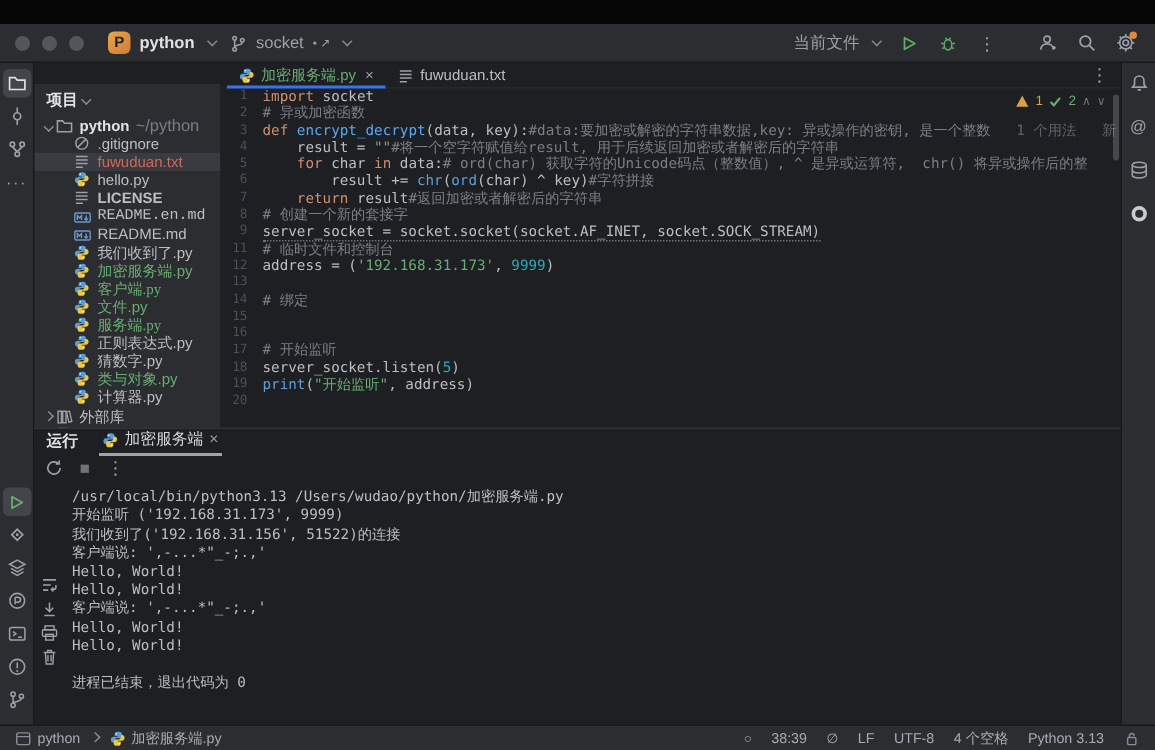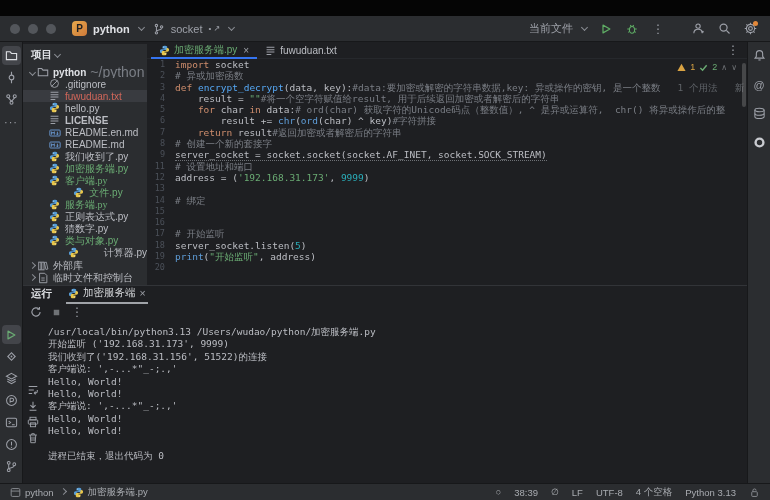--- a/index.html
+++ b/index.html
@@ -20,30 +20,30 @@
 .spacer{flex:1}
 .kebab{font-size:12px;color:#9da0a8;letter-spacing:0}
 .gear-dot{position:absolute;right:2px;top:2px;width:5px;height:5px;border-radius:50%;background:#e3883a}
 
 #activitybar{position:absolute;left:0;top:42px;width:23px;height:441px;background:#2b2d30;border-right:1px solid #17181a;display:flex;flex-direction:column;align-items:center;padding:4px 0}
 #rightbar{position:absolute;right:0;top:42px;width:23px;height:441px;background:#2b2d30;border-left:1px solid #17181a;display:flex;flex-direction:column;align-items:center;padding:4px 0;gap:7px}
 .ab-icon{width:19px;height:19px;border-radius:4px;display:flex;align-items:center;justify-content:center;color:#9da0a8;margin-bottom:3px;flex:none}
 .ab-icon.active{background:#43454a;color:#dfe1e5}
 .at-glyph{font-size:11px;color:#9da0a8}
 
-#project{position:absolute;left:23px;top:44px;width:124px;height:243px;background:#2b2d30;overflow:hidden}
+#project{position:absolute;left:23px;top:56px;width:124px;height:243px;background:#2b2d30;overflow:hidden}
 #project .hdr{height:22px;display:flex;align-items:center;padding:0 8px;color:#dfe1e5;font-weight:bold;font-size:10.5px}
 .tree-row{height:12.1px;display:flex;align-items:center;font-size:10px;white-space:nowrap;overflow:hidden;color:#bcbec4}
 .tree-row.sel{background:#393b40}
 .tree-row .ico{width:12px;height:12px;margin-right:4px;flex:none}
 .tree-row .chv{width:10px;flex:none;display:flex;justify-content:center}
 .t-added{color:#6aab73}
 .t-untracked{color:#d1675a}
 .t-bold{font-weight:bold;color:#dfe1e5}
-.t-suffix{color:#7a7e85;margin-left:4px;font-size:14px}
+.t-suffix{color:#7a7e85;margin-left:4px;font-size:11px}
 
 #editor{position:absolute;left:147px;top:42px;width:600px;height:243px;background:#1e1f22}
 #tabbar{height:17px;display:flex;align-items:center;border-bottom:1px solid #26282c;padding-left:4px}
 .etab{display:flex;align-items:center;gap:4px;height:17px;padding:0 8px;font-size:10px;color:#bcbec4}
 .etab.active{box-shadow:inset 0 -2px 0 #3574f0}
 .etab .ico{width:11px;height:11px}
 .etab .x{color:#9da0a8;font-size:10px;margin-left:2px}
 #tab-extra{margin-left:auto;display:flex;align-items:center;gap:8px;padding-right:8px;color:#9da0a8}
 #code{position:relative;height:226px;overflow:hidden}
 .cl{display:flex;height:11.3px;line-height:11.3px;font-size:9.5px;font-family:"DejaVu Sans Mono",monospace;white-space:pre}
@@ -257,21 +257,21 @@
       </div>
       <div class="tree-row" style="padding-left: 4px; font-weight: bold;">
         <span class="chv" style="width: 22px;"></span>
         <span class="ico">
           <svg width="11" height="11" viewBox="0 0 14 14" stroke="#9da0a8" stroke-width="1.3">
             <path d="M2 3h10 M2 6h10 M2 9h10 M2 12h6"></path>
           </svg>
         </span>
         <span class="">LICENSE</span>
       </div>
-      <div class="tree-row" style="padding-left: 4px;">
+      <div class="tree-row" style="padding-left: 4px; font-family: Liberation Mono, monospace;">
         <span class="chv" style="width: 22px;"></span>
         <span class="ico">
           <svg width="12" height="12" viewBox="0 0 14 14" fill="none" stroke="#6997d0" stroke-width="1.1">
             <rect x="1" y="3.5" width="12" height="7" rx="1"></rect>
             <path d="M3 9V5.5l1.6 1.8 1.6-1.8V9 M9.8 5.5V9 M8.5 7.8 9.8 9.2 11.1 7.8"></path>
           </svg>
         </span>
         <span class="">README.en.md</span>
       </div>
       <div class="tree-row" style="padding-left: 4px;">
@@ -313,21 +313,21 @@
         <span class="ico">
           <svg width="11" height="11" viewBox="0 0 14 14">
             <path fill="#579dd6" d="M7 1C4.8 1 4.4 2 4.4 3v1.6H7v.8H3.4C2 5.4 1.2 6.3 1.2 7.8s.8 2.4 2.2 2.4h1V8.6c0-1.3 1-2.3 2.3-2.3h2.2c.9 0 1.6-.7 1.6-1.6V3c0-1-.4-2-2.6-2H7z"></path>
             <path fill="#e9c74c" d="M7 13c2.2 0 2.6-1 2.6-2V9.4H7v-.8h3.6c1.4 0 2.2-.9 2.2-2.4s-.8-2.4-2.2-2.4h-1v1.6c0 1.3-1 2.3-2.3 2.3H5.1c-.9 0-1.6.7-1.6 1.6V11c0 1 .4 2 2.6 2H7z"></path>
             <circle cx="5.7" cy="2.7" r=".6" fill="#fff"></circle>
             <circle cx="8.3" cy="11.3" r=".6" fill="#fff"></circle>
           </svg>
         </span>
         <span class="t-added">客户端.py</span>
       </div>
-      <div class="tree-row" style="padding-left: 4px; justify-content: center;">
+      <div class="tree-row" style="padding-left: 4px;">
         <span class="chv" style="width: 22px;"></span>
         <span class="ico">
           <svg width="11" height="11" viewBox="0 0 14 14">
             <path fill="#579dd6" d="M7 1C4.8 1 4.4 2 4.4 3v1.6H7v.8H3.4C2 5.4 1.2 6.3 1.2 7.8s.8 2.4 2.2 2.4h1V8.6c0-1.3 1-2.3 2.3-2.3h2.2c.9 0 1.6-.7 1.6-1.6V3c0-1-.4-2-2.6-2H7z"></path>
             <path fill="#e9c74c" d="M7 13c2.2 0 2.6-1 2.6-2V9.4H7v-.8h3.6c1.4 0 2.2-.9 2.2-2.4s-.8-2.4-2.2-2.4h-1v1.6c0 1.3-1 2.3-2.3 2.3H5.1c-.9 0-1.6.7-1.6 1.6V11c0 1 .4 2 2.6 2H7z"></path>
             <circle cx="5.7" cy="2.7" r=".6" fill="#fff"></circle>
             <circle cx="8.3" cy="11.3" r=".6" fill="#fff"></circle>
           </svg>
         </span>
         <span class="t-added">文件.py</span>
@@ -373,21 +373,21 @@
         <span class="ico">
           <svg width="11" height="11" viewBox="0 0 14 14">
             <path fill="#579dd6" d="M7 1C4.8 1 4.4 2 4.4 3v1.6H7v.8H3.4C2 5.4 1.2 6.3 1.2 7.8s.8 2.4 2.2 2.4h1V8.6c0-1.3 1-2.3 2.3-2.3h2.2c.9 0 1.6-.7 1.6-1.6V3c0-1-.4-2-2.6-2H7z"></path>
             <path fill="#e9c74c" d="M7 13c2.2 0 2.6-1 2.6-2V9.4H7v-.8h3.6c1.4 0 2.2-.9 2.2-2.4s-.8-2.4-2.2-2.4h-1v1.6c0 1.3-1 2.3-2.3 2.3H5.1c-.9 0-1.6.7-1.6 1.6V11c0 1 .4 2 2.6 2H7z"></path>
             <circle cx="5.7" cy="2.7" r=".6" fill="#fff"></circle>
             <circle cx="8.3" cy="11.3" r=".6" fill="#fff"></circle>
           </svg>
         </span>
         <span class="t-added">类与对象.py</span>
       </div>
-      <div class="tree-row" style="padding-left: 4px; justify-content: space-between;">
+      <div class="tree-row" style="padding-left: 4px;">
         <span class="chv" style="width: 22px;"></span>
         <span class="ico">
           <svg width="11" height="11" viewBox="0 0 14 14">
             <path fill="#579dd6" d="M7 1C4.8 1 4.4 2 4.4 3v1.6H7v.8H3.4C2 5.4 1.2 6.3 1.2 7.8s.8 2.4 2.2 2.4h1V8.6c0-1.3 1-2.3 2.3-2.3h2.2c.9 0 1.6-.7 1.6-1.6V3c0-1-.4-2-2.6-2H7z"></path>
             <path fill="#e9c74c" d="M7 13c2.2 0 2.6-1 2.6-2V9.4H7v-.8h3.6c1.4 0 2.2-.9 2.2-2.4s-.8-2.4-2.2-2.4h-1v1.6c0 1.3-1 2.3-2.3 2.3H5.1c-.9 0-1.6.7-1.6 1.6V11c0 1 .4 2 2.6 2H7z"></path>
             <circle cx="5.7" cy="2.7" r=".6" fill="#fff"></circle>
             <circle cx="8.3" cy="11.3" r=".6" fill="#fff"></circle>
           </svg>
         </span>
         <span class="">计算器.py</span>
@@ -464,21 +464,21 @@
     <div id="code-lines">
         <div class="cl"><span class="ln">1</span><span class="cd"><span class="tk-kw">import</span><span class="tk-tx"> socket</span></span></div>
         <div class="cl"><span class="ln">2</span><span class="cd"><span class="tk-cm"># 异或加密函数</span></span></div>
         <div class="cl"><span class="ln">3</span><span class="cd"><span class="tk-kw">def</span><span class="tk-tx"> </span><span class="tk-fn">encrypt_decrypt</span><span class="tk-tx">(data, key):</span><span class="tk-cm">#data:要加密或解密的字符串数据,key: 异或操作的密钥, 是一个整数</span><span class="tk-in">   1 个用法   新 *</span></span></div>
         <div class="cl"><span class="ln">4</span><span class="cd"><span class="tk-tx">    result = </span><span class="tk-str">""</span><span class="tk-cm">#将一个空字符赋值给result, 用于后续返回加密或者解密后的字符串</span></span></div>
         <div class="cl"><span class="ln">5</span><span class="cd"><span class="tk-tx">    </span><span class="tk-kw">for</span><span class="tk-tx"> char </span><span class="tk-kw">in</span><span class="tk-tx"> data:</span><span class="tk-cm"># ord(char) 获取字符的Unicode码点（整数值）, ^ 是异或运算符,  chr() 将异或操作后的整</span></span></div>
         <div class="cl"><span class="ln">6</span><span class="cd"><span class="tk-tx">        result += </span><span class="tk-bi">chr</span><span class="tk-tx">(</span><span class="tk-bi">ord</span><span class="tk-tx">(char) ^ key)</span><span class="tk-cm">#字符拼接</span></span></div>
         <div class="cl"><span class="ln">7</span><span class="cd"><span class="tk-tx">    </span><span class="tk-kw">return</span><span class="tk-tx"> result</span><span class="tk-cm">#返回加密或者解密后的字符串</span></span></div>
         <div class="cl"><span class="ln">8</span><span class="cd"><span class="tk-cm"># 创建一个新的套接字</span></span></div>
         <div class="cl"><span class="ln">9</span><span class="cd u"><span class="tk-tx">server_socket = socket.socket(socket.AF_INET, socket.SOCK_STREAM)</span></span></div>
-        <div class="cl"><span class="ln">11</span><span class="cd"><span class="tk-cm"># 设置地址和端口</span></span></div>
+        <div class="cl"><span class="ln">11</span><span class="cd"><span class="tk-cm"># 临时文件和控制台</span></span></div>
         <div class="cl"><span class="ln">12</span><span class="cd"><span class="tk-tx">address = (</span><span class="tk-str">'192.168.31.173'</span><span class="tk-tx">, </span><span class="tk-num">9999</span><span class="tk-tx">)</span></span></div>
         <div class="cl"><span class="ln">13</span><span class="cd"></span></div>
         <div class="cl"><span class="ln">14</span><span class="cd"><span class="tk-cm"># 绑定</span></span></div>
         <div class="cl"><span class="ln">15</span></div>
         <div class="cl"><span class="ln">16</span><span class="cd"></span></div>
         <div class="cl"><span class="ln">17</span><span class="cd"><span class="tk-cm"># 开始监听</span></span></div>
         <div class="cl"><span class="ln">18</span><span class="cd"><span class="tk-tx">server_socket.listen(</span><span class="tk-num">5</span><span class="tk-tx">)</span></span></div>
         <div class="cl"><span class="ln">19</span><span class="cd"><span class="tk-bi">print</span><span class="tk-tx">(</span><span class="tk-str">"开始监听"</span><span class="tk-tx">, address)</span></span></div>
         <div class="cl"><span class="ln">20</span><span class="cd"></span></div>
       </div>

